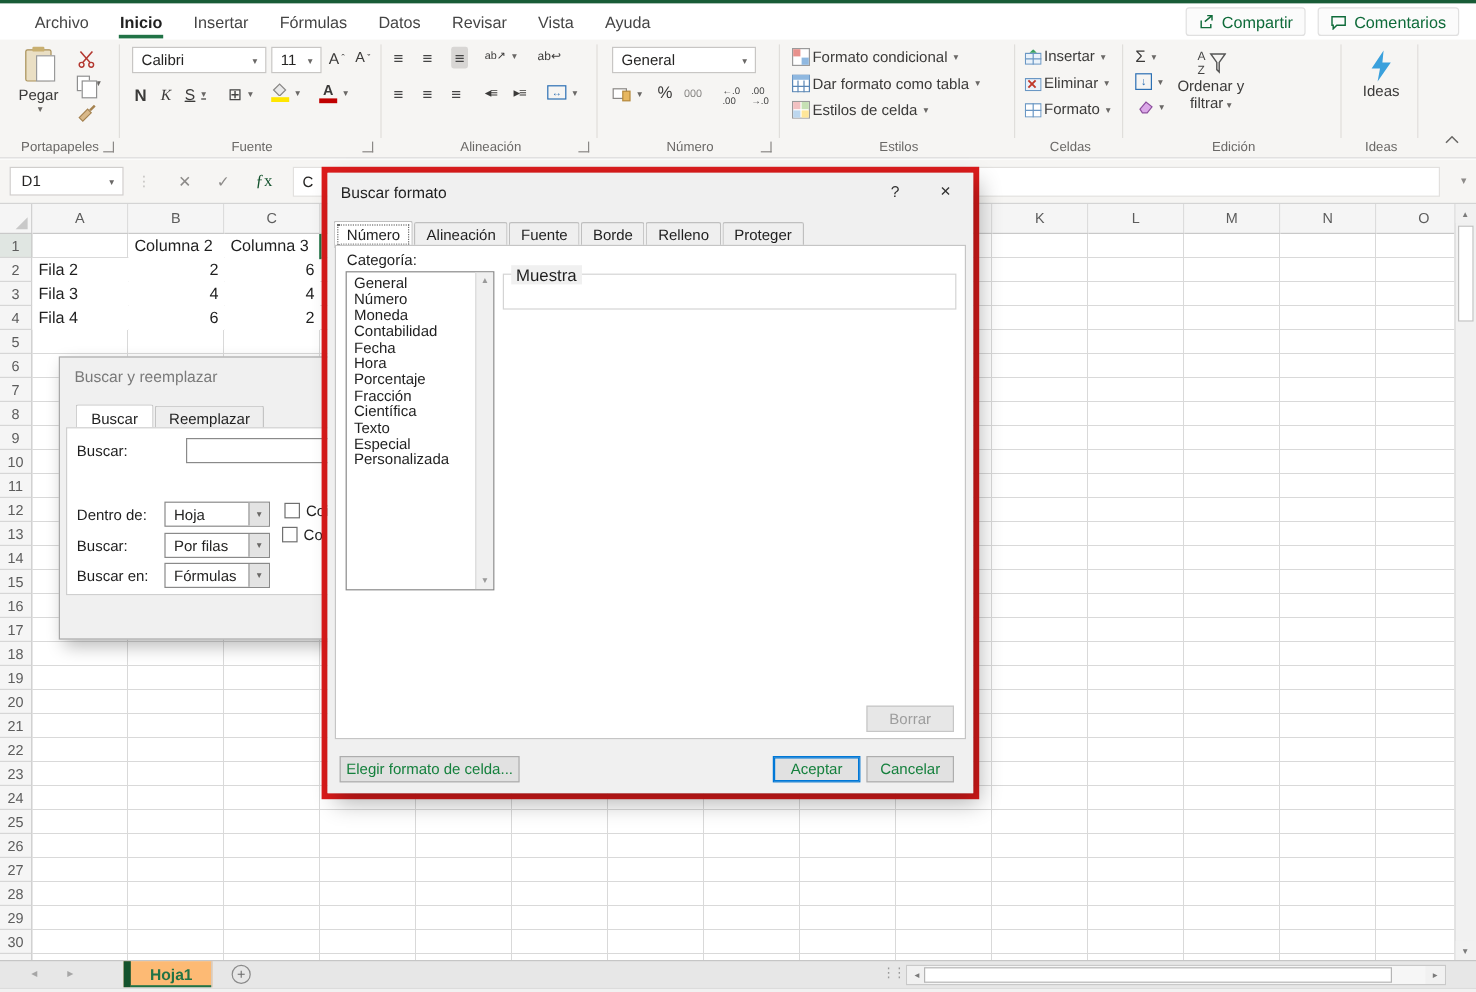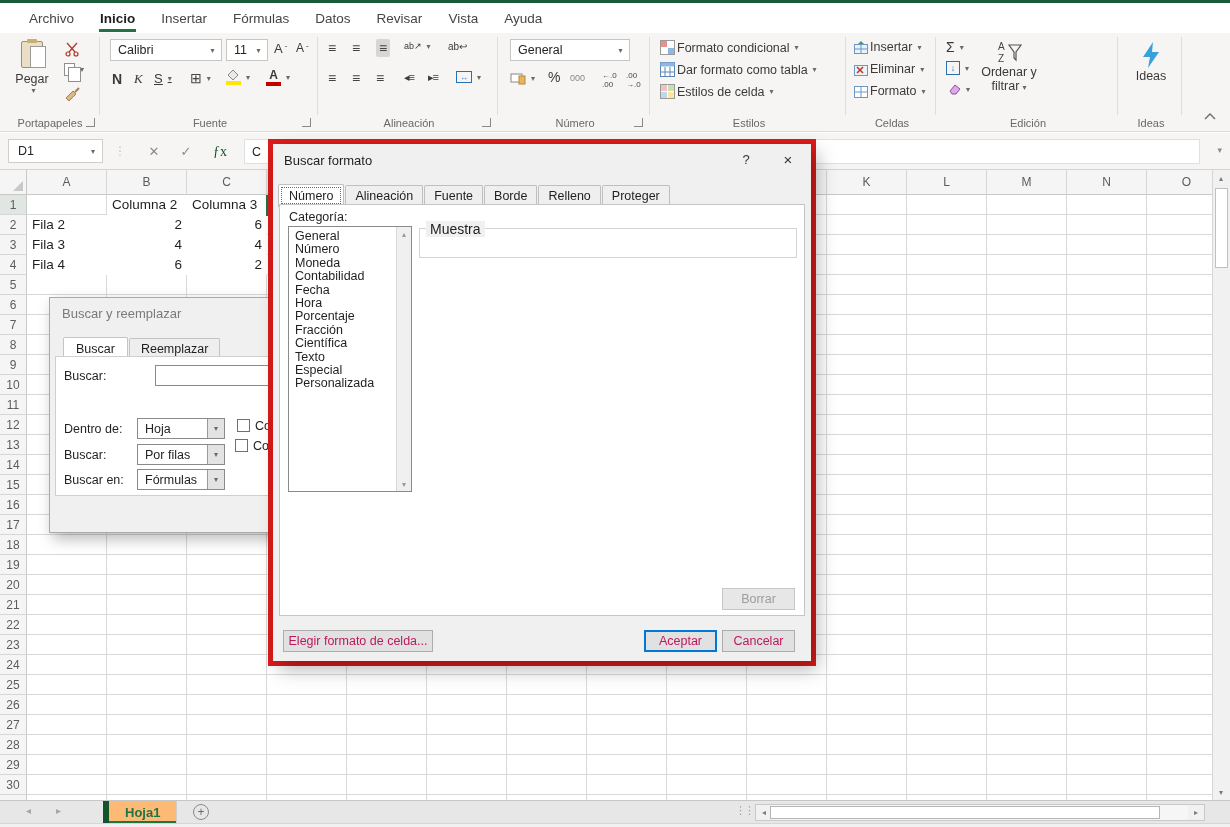--- a/index.html
+++ b/index.html
@@ -98,21 +98,21 @@
   .fftab{padding:3px 9px;border:1px solid #bfbfbf;border-bottom:none;background:#efefef;margin-right:1px;border-radius:2px 2px 0 0;font-size:12.5px}
   .fftab.active{background:#fff;padding:4px 10px;position:relative;top:1px;outline:1px dotted #6a6a6a;outline-offset:-4px}
   .ffpanel{position:absolute;left:6px;top:60px;width:526px;height:412px;background:#fff;border:1px solid #c5c5c5}
   .listbox{position:absolute;left:15px;top:82px;width:124px;height:266px;background:#fff;border:1px solid #8a8a8a;overflow:hidden}
   .li{padding:0 0 0 6px;height:13.4px;line-height:13.4px;font-size:12.5px;white-space:nowrap}
   .lsb{position:absolute;right:0;top:0;bottom:0;width:15px;background:#f0f0f0;border-left:1px solid #d9d9d9}
   .lsb .a{position:absolute;left:0;width:14px;height:14px;display:flex;align-items:center;justify-content:center;color:#9a9a9a;font-size:7px}
   .fieldset{position:absolute;left:146px;top:84px;width:378px;height:30px;border:1px solid #d4d4d4}
   .legend{position:absolute;left:153px;top:77px;background:#f0f0f0;padding:0 4px;font-size:14px;color:#1f1f1f}
   .desc{position:absolute;left:149px;top:124px;width:382px;font-size:12.5px;line-height:1.2;color:#1f1f1f}
-  .wbtn{position:absolute;background:#e1e1e1;border:1px solid #adadad;font-size:12.5px;color:#be185d;display:flex;align-items:center;justify-content:center}
+  .wbtn{position:absolute;background:#e1e1e1;border:1px solid #adadad;font-size:12.5px;color:#15803d;display:flex;align-items:center;justify-content:center}
   .wbtn.primary{border:1px solid #0078d7;box-shadow:inset 0 0 0 1px #0078d7}
   .wbtn.disabled{color:#9d9d9d;border-color:#c6c6c6;background:#e7e7e7}
   .clipb{width:22px;height:27px;background:#eadfc4;border:1px solid #a98f56;border-radius:2px;position:relative}
   .clipb::before{content:"";position:absolute;left:5px;top:-3px;width:10px;height:4px;background:#c9b071;border-radius:1px}
   .clipb::after{content:"";position:absolute;right:-4px;top:4px;width:14px;height:20px;background:#fff;border:1px solid #9a9a9a}
   .copyic{width:11px;height:13px;border:1px solid #8f8f8f;background:#fff;position:relative}
   .copyic::after{content:"";position:absolute;left:3px;top:3px;width:11px;height:13px;border:1px solid #8f8f8f;background:#fff}
   .boxarrow{width:14px;height:14px;border:1px solid #2b6fb3;color:#2b6fb3;font-size:9px;display:inline-flex;align-items:center;justify-content:center}
   .mergeic{width:16px;height:12px;border:1px solid #2b6fb3;color:#2b6fb3;font-size:8px;display:inline-flex;align-items:center;justify-content:center}
   .decic{font-size:8px;color:#444;letter-spacing:0}
@@ -129,20 +129,35 @@
 
     <div class="menu-item">Archivo</div>
         <div class="menu-item active">Inicio</div>
         <div class="menu-item">Insertar</div>
         <div class="menu-item">Fórmulas</div>
         <div class="menu-item">Datos</div>
         <div class="menu-item">Revisar</div>
         <div class="menu-item">Vista</div>
         <div class="menu-item">Ayuda</div>
       </div>
+    <div class="mb-right">
+      <div class="mb-btn">
+        <svg width="13" height="13" viewBox="0 0 13 13">
+            <path d="M2 5v6h8V8" fill="none" stroke="#0f6b3a" stroke-width="1.2"></path>
+            <path d="M5 6 L11 1 M7 1h4v4" fill="none" stroke="#0f6b3a" stroke-width="1.2"></path>
+          </svg>
+        <span>Compartir</span>
+      </div>
+      <div class="mb-btn">
+        <svg width="13" height="13" viewBox="0 0 13 13">
+            <path d="M1 2h11v7H5L2 12V9H1z" fill="none" stroke="#0f6b3a" stroke-width="1.2"></path>
+          </svg>
+        <span>Comentarios</span>
+      </div>
+    </div>
   </div>
 
   <div class="ribbon">
 
     <div class="grp" style="left:0;width:100px">
       <div class="bigbtn dd" style="left:8px;top:4px;width:48px;height:76px">
         <span class="clipb"></span>
         <span style="margin-top:4px">Pegar</span>
       </div>
       <div class="rbtn" style="left:64px;top:8px">

